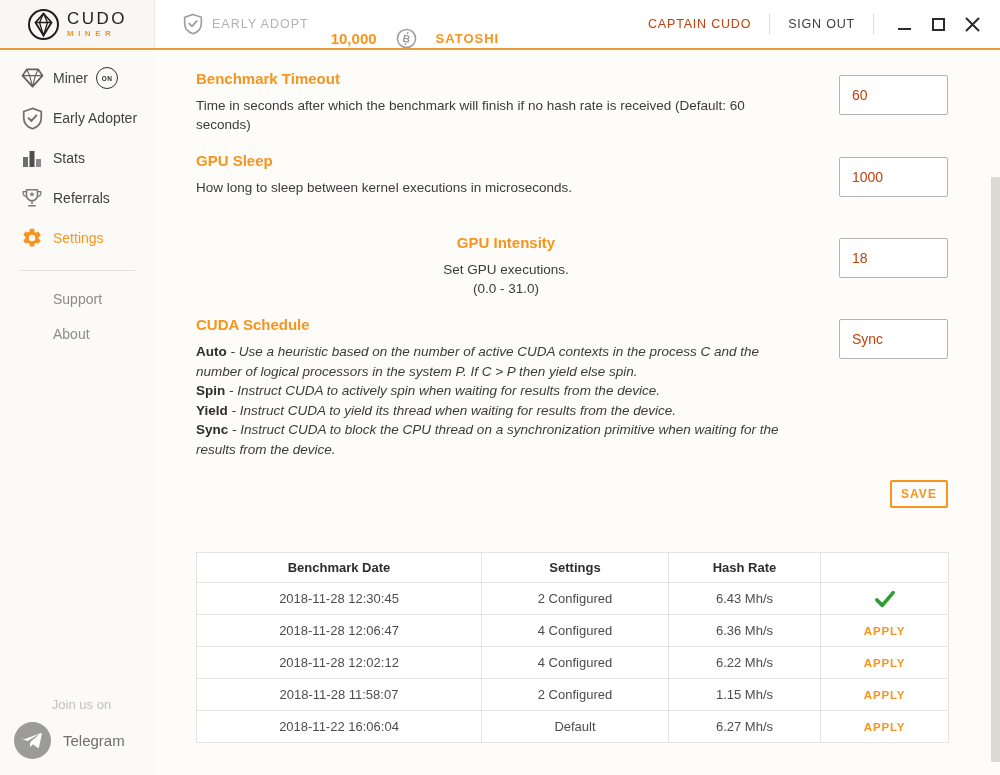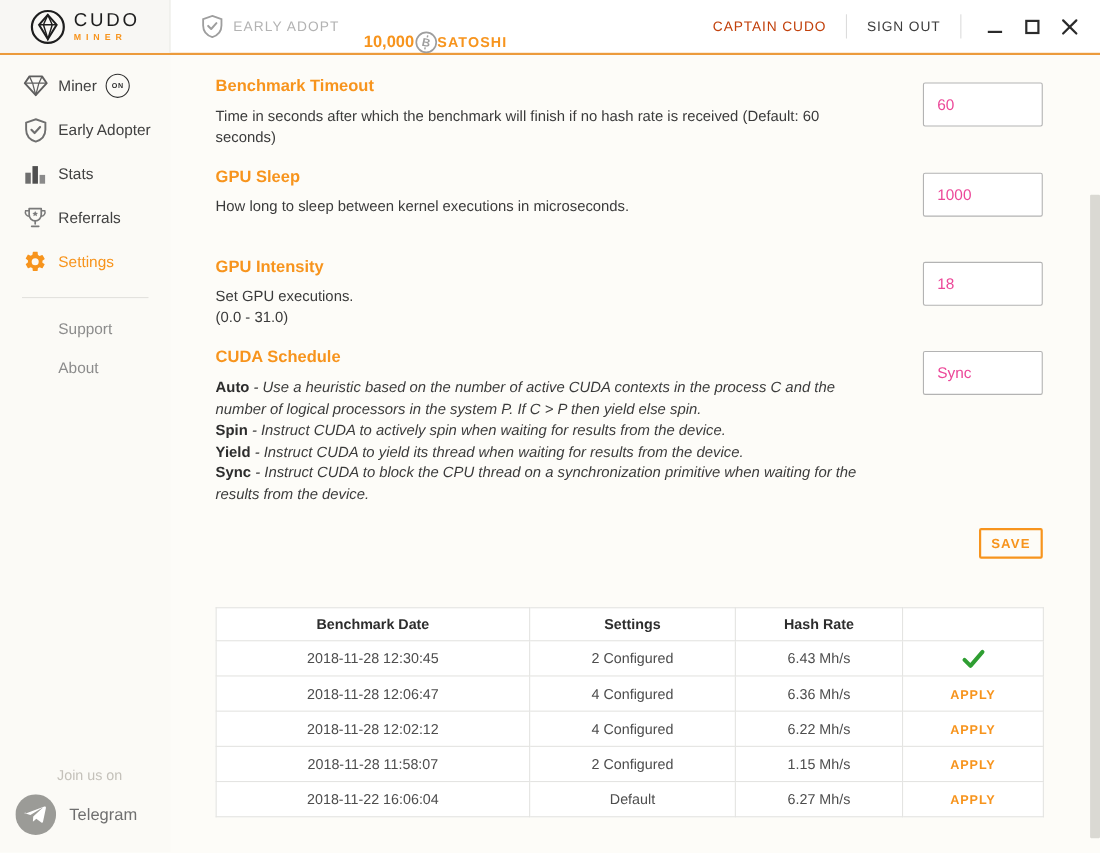--- a/index.html
+++ b/index.html
@@ -21,21 +21,21 @@
     width:155px; height:48px; background:#f8f7f4;
     border-right:1px solid #ebebe7;
     display:flex; align-items:center; justify-content:center; gap:7px;
     flex:0 0 155px;
   }
   .logo-text { display:flex; flex-direction:column; }
   .logo-line1 { font-size:17px; letter-spacing:2.5px; color:#1e1e1e; font-weight:500; line-height:17px; }
   .logo-line2 { font-size:8px; letter-spacing:4.5px; color:#f7941d; font-weight:bold; margin-top:2px; }
   .adopt-group { display:flex; align-items:center; gap:9px; margin-left:28px; }
   .adopt-label { font-size:12.5px; letter-spacing:1px; color:#b3b3b3; }
-  .balance-group { display:flex; align-items:center; gap:0; margin-left:22px;margin-top:29px; }
+  .balance-group { display:flex; align-items:center; gap:19px; margin-left:22px;margin-top:29px; }
   .balance-amount { font-size:15px; font-weight:bold; color:#f7941d; }
   .balance-currency { font-size:13px; font-weight:bold; letter-spacing:1px; color:#f7941d; }
   .header-right { margin-left:auto; display:flex; align-items:center; padding-right:20px; }
   .username { font-size:12.5px; letter-spacing:0.8px; color:#c2410c; }
   .hdr-divider { width:1px; height:22px; background:#dcdcdc; margin:0 18px; }
   .signout { font-size:12.5px; letter-spacing:0.8px; color:#3c3c3c; cursor:pointer; }
   .win-controls { display:flex; align-items:center; gap:18px; margin-left:4px; }
   .win-btn { width:16px; height:16px; display:flex; align-items:flex-end; justify-content:center; cursor:pointer; }
   .minimize-bar { width:13px; height:2.5px; background:#2b2b2b; margin-bottom:2px; }
   .maximize-box { width:13px; height:13px; border:2px solid #2b2b2b; }
@@ -67,21 +67,21 @@
   .section { position:absolute; left:41px; width:620px; }
   .section h2 { font-size:15px; font-weight:bold; color:#f7941d; margin-bottom:9px; }
   .section p { font-size:13.5px; line-height:19px; color:#3b3b3b; }
   .cuda-lines { width:598px; }
   .cuda-line { font-size:13.5px; line-height:19.5px; color:#3b3b3b; }
   .cuda-line b { color:#2d2d2d; font-style:normal; }
   .cuda-line i { font-style:italic; }
   .field-input {
     position:absolute; right:52px; width:109px; height:40px;
     border:1px solid #b3b3b3; border-radius:2px; background:#fff;
-    font-family:"Liberation Sans", sans-serif; font-size:14px; color:#ec4899;
+    font-family:"Liberation Sans", sans-serif; font-size:14px; color:#c2410c;
     padding-left:12px; outline:none;
   }
   .save-btn {
     position:absolute; right:52px; top:430px; width:58px; height:28px;
     background:transparent; border:2px solid #f7941d; border-radius:2px;
     color:#f7941d; font-size:12px; font-weight:bold; letter-spacing:1px;
     font-family:"Liberation Sans", sans-serif; cursor:pointer;
   }
   
   .bench-table {
@@ -243,21 +243,21 @@
     <p style="width:602px;">Time in seconds after which the benchmark will finish if no hash rate is received (Default: 60 seconds)</p>
   </div>
   <input class="field-input" style="top: 25px;" value="60">
 
   <div class="section" style="top:102px;">
     <h2>GPU Sleep</h2>
     <p>How long to sleep between kernel executions in microseconds.</p>
   </div>
   <input class="field-input" style="top: 107px;" value="1000">
 
-  <div class="section" style="top:184px;">
+  <div class="section" style="top:184px;text-align:center;">
     <h2>GPU Intensity</h2>
     <p>Set GPU executions.</p>
     <p>(0.0 - 31.0)</p>
   </div>
   <input class="field-input" style="top: 188px;" value="18">
 
   <div class="section" style="top:266px;">
     <h2>CUDA Schedule</h2>
     <div class="cuda-lines">
       <div class="cuda-line"><b>Auto</b><i> - Use a heuristic based on the number of active CUDA contexts in the process C and the number of logical processors in the system P. If C &gt; P then yield else spin.</i></div>

